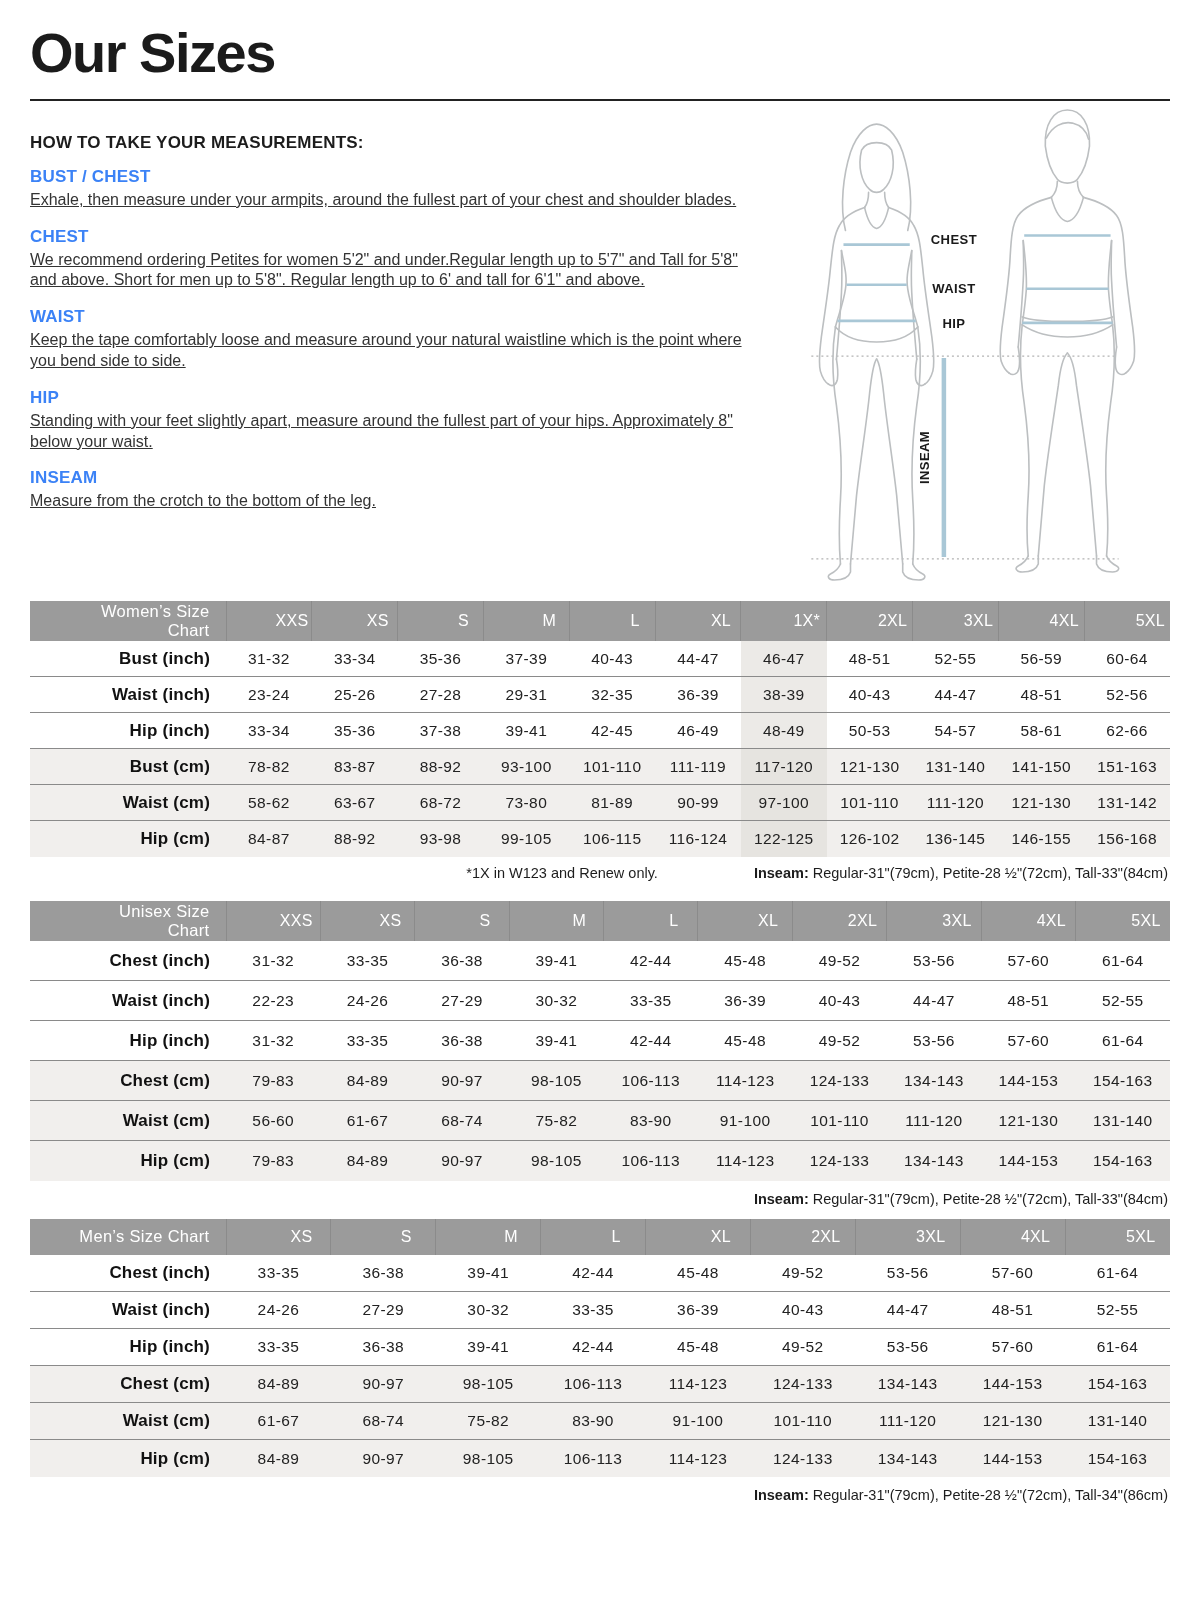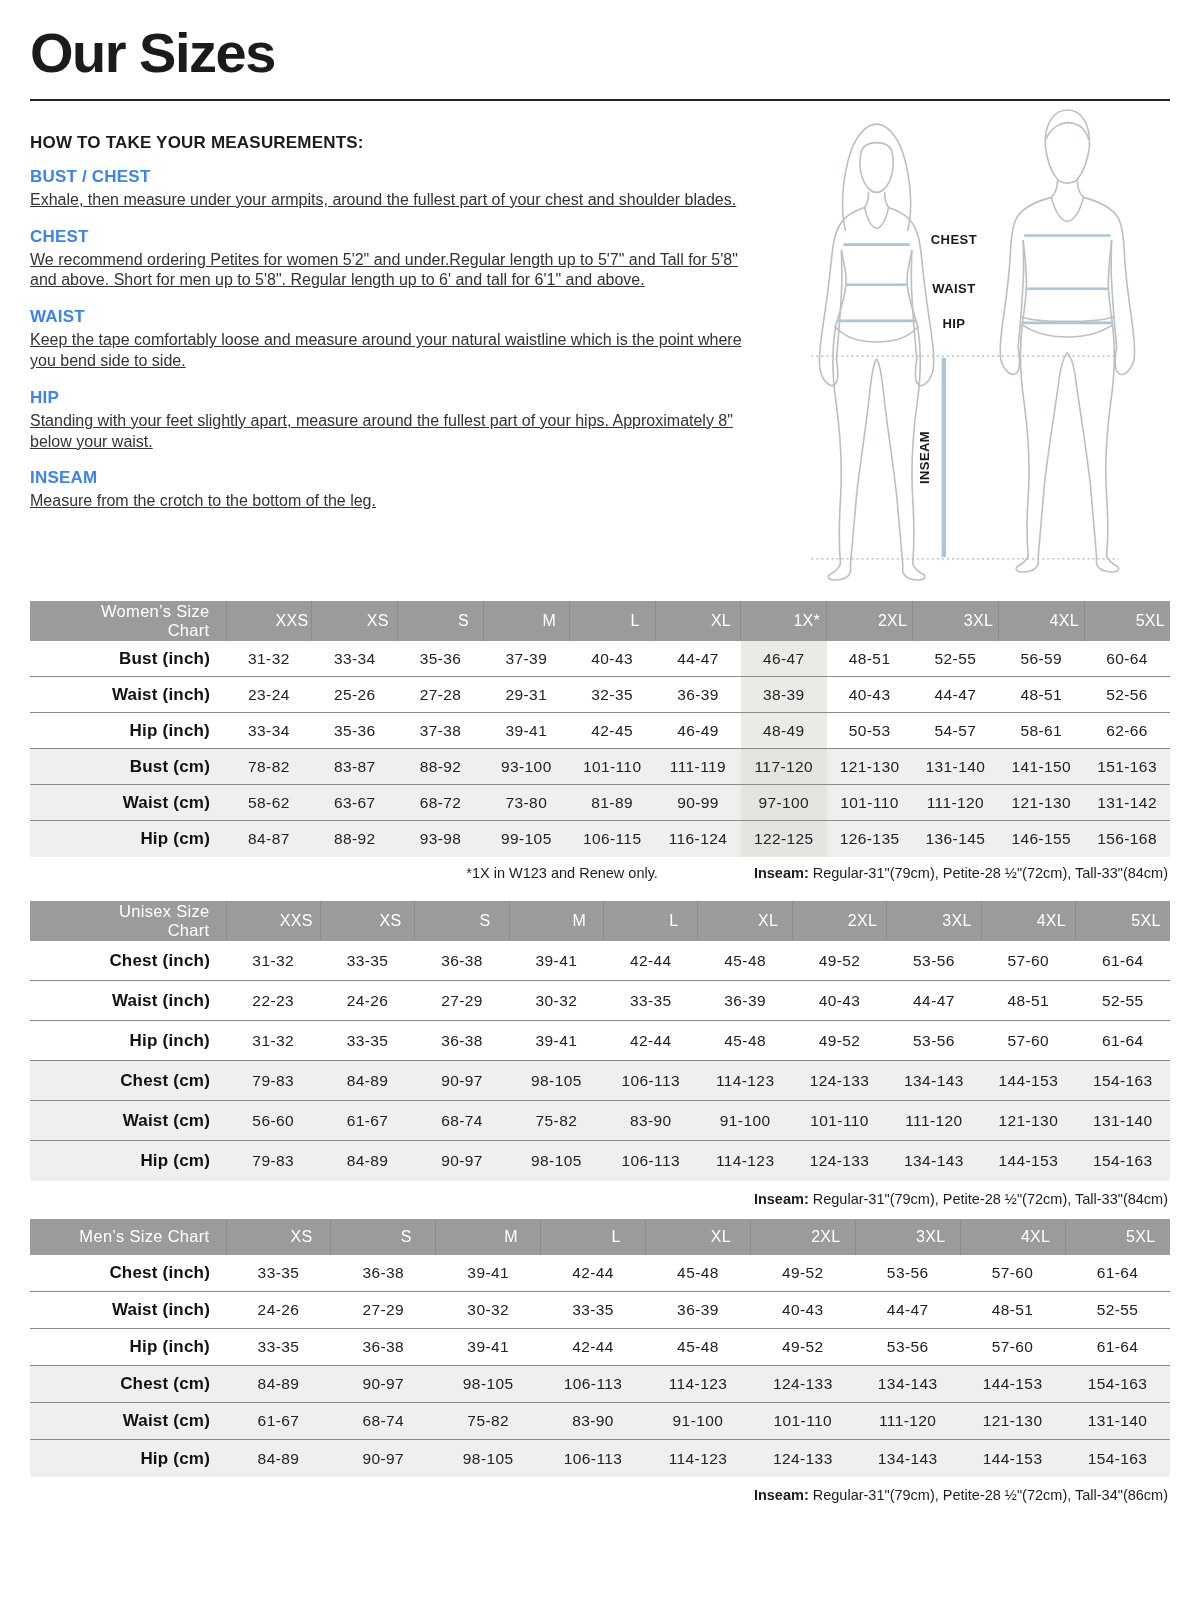--- a/index.html
+++ b/index.html
@@ -272,21 +272,21 @@
           </tr>
           <tr class="shaded">
             <td class="row-label">Hip (cm)</td>
             <td>84-87</td>
             <td>88-92</td>
             <td>93-98</td>
             <td>99-105</td>
             <td>106-115</td>
             <td>116-124</td>
             <td class="hi">122-125</td>
-            <td>126-135</td>
+            <td>126-102</td>
             <td>136-145</td>
             <td>146-155</td>
             <td>156-168</td>
           </tr>
         </tbody>
       </table>
     <div class="footnote">
       <span>*1X in W123 and Renew only.</span>
       <span><b>Inseam:</b><span> Regular-31"(79cm), Petite-28 ½"(72cm), Tall-33"(84cm)</span></span>
     </div>

